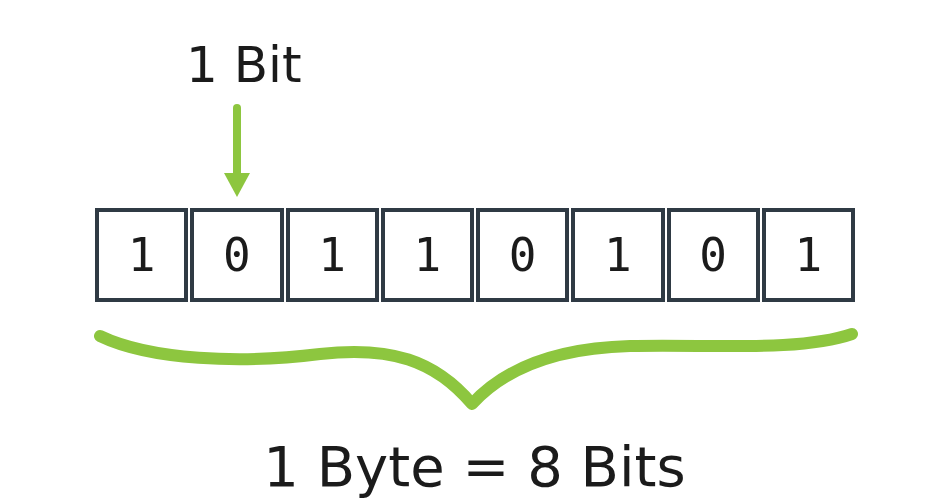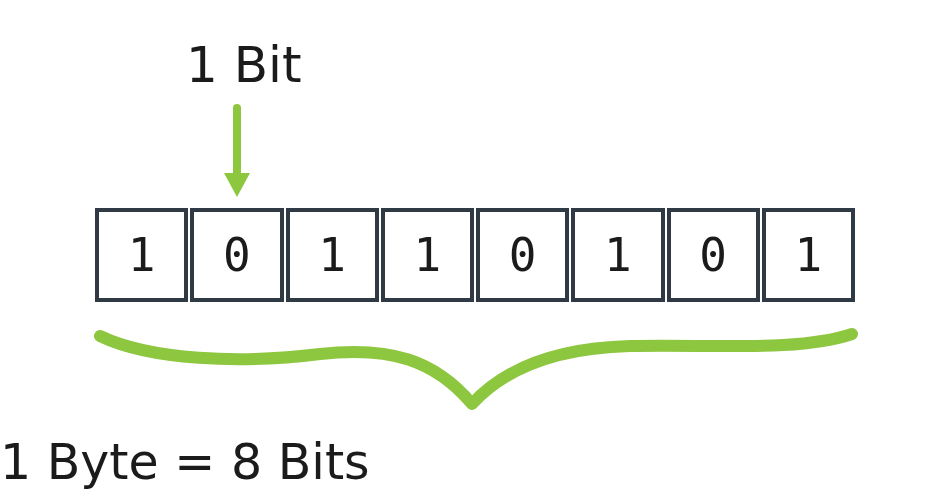--- a/index.html
+++ b/index.html
@@ -69,21 +69,22 @@
     stroke: var(--green, #8dc63f);
     stroke-width: 12;
     stroke-linecap: round;
     stroke-linejoin: round;
   }
   .byte-label {
     position: absolute;
     left: 0;
     right: 0;
     top: 436px;
-    font-size: 49px;
+    text-align: center;
+    font-size: 56px;
     line-height: 1.1;
     color: var(--text, #1b1b1b);
     white-space: nowrap;
   }
 </style>
 </head>
 <body>
 
 <div class="canvas">
 

